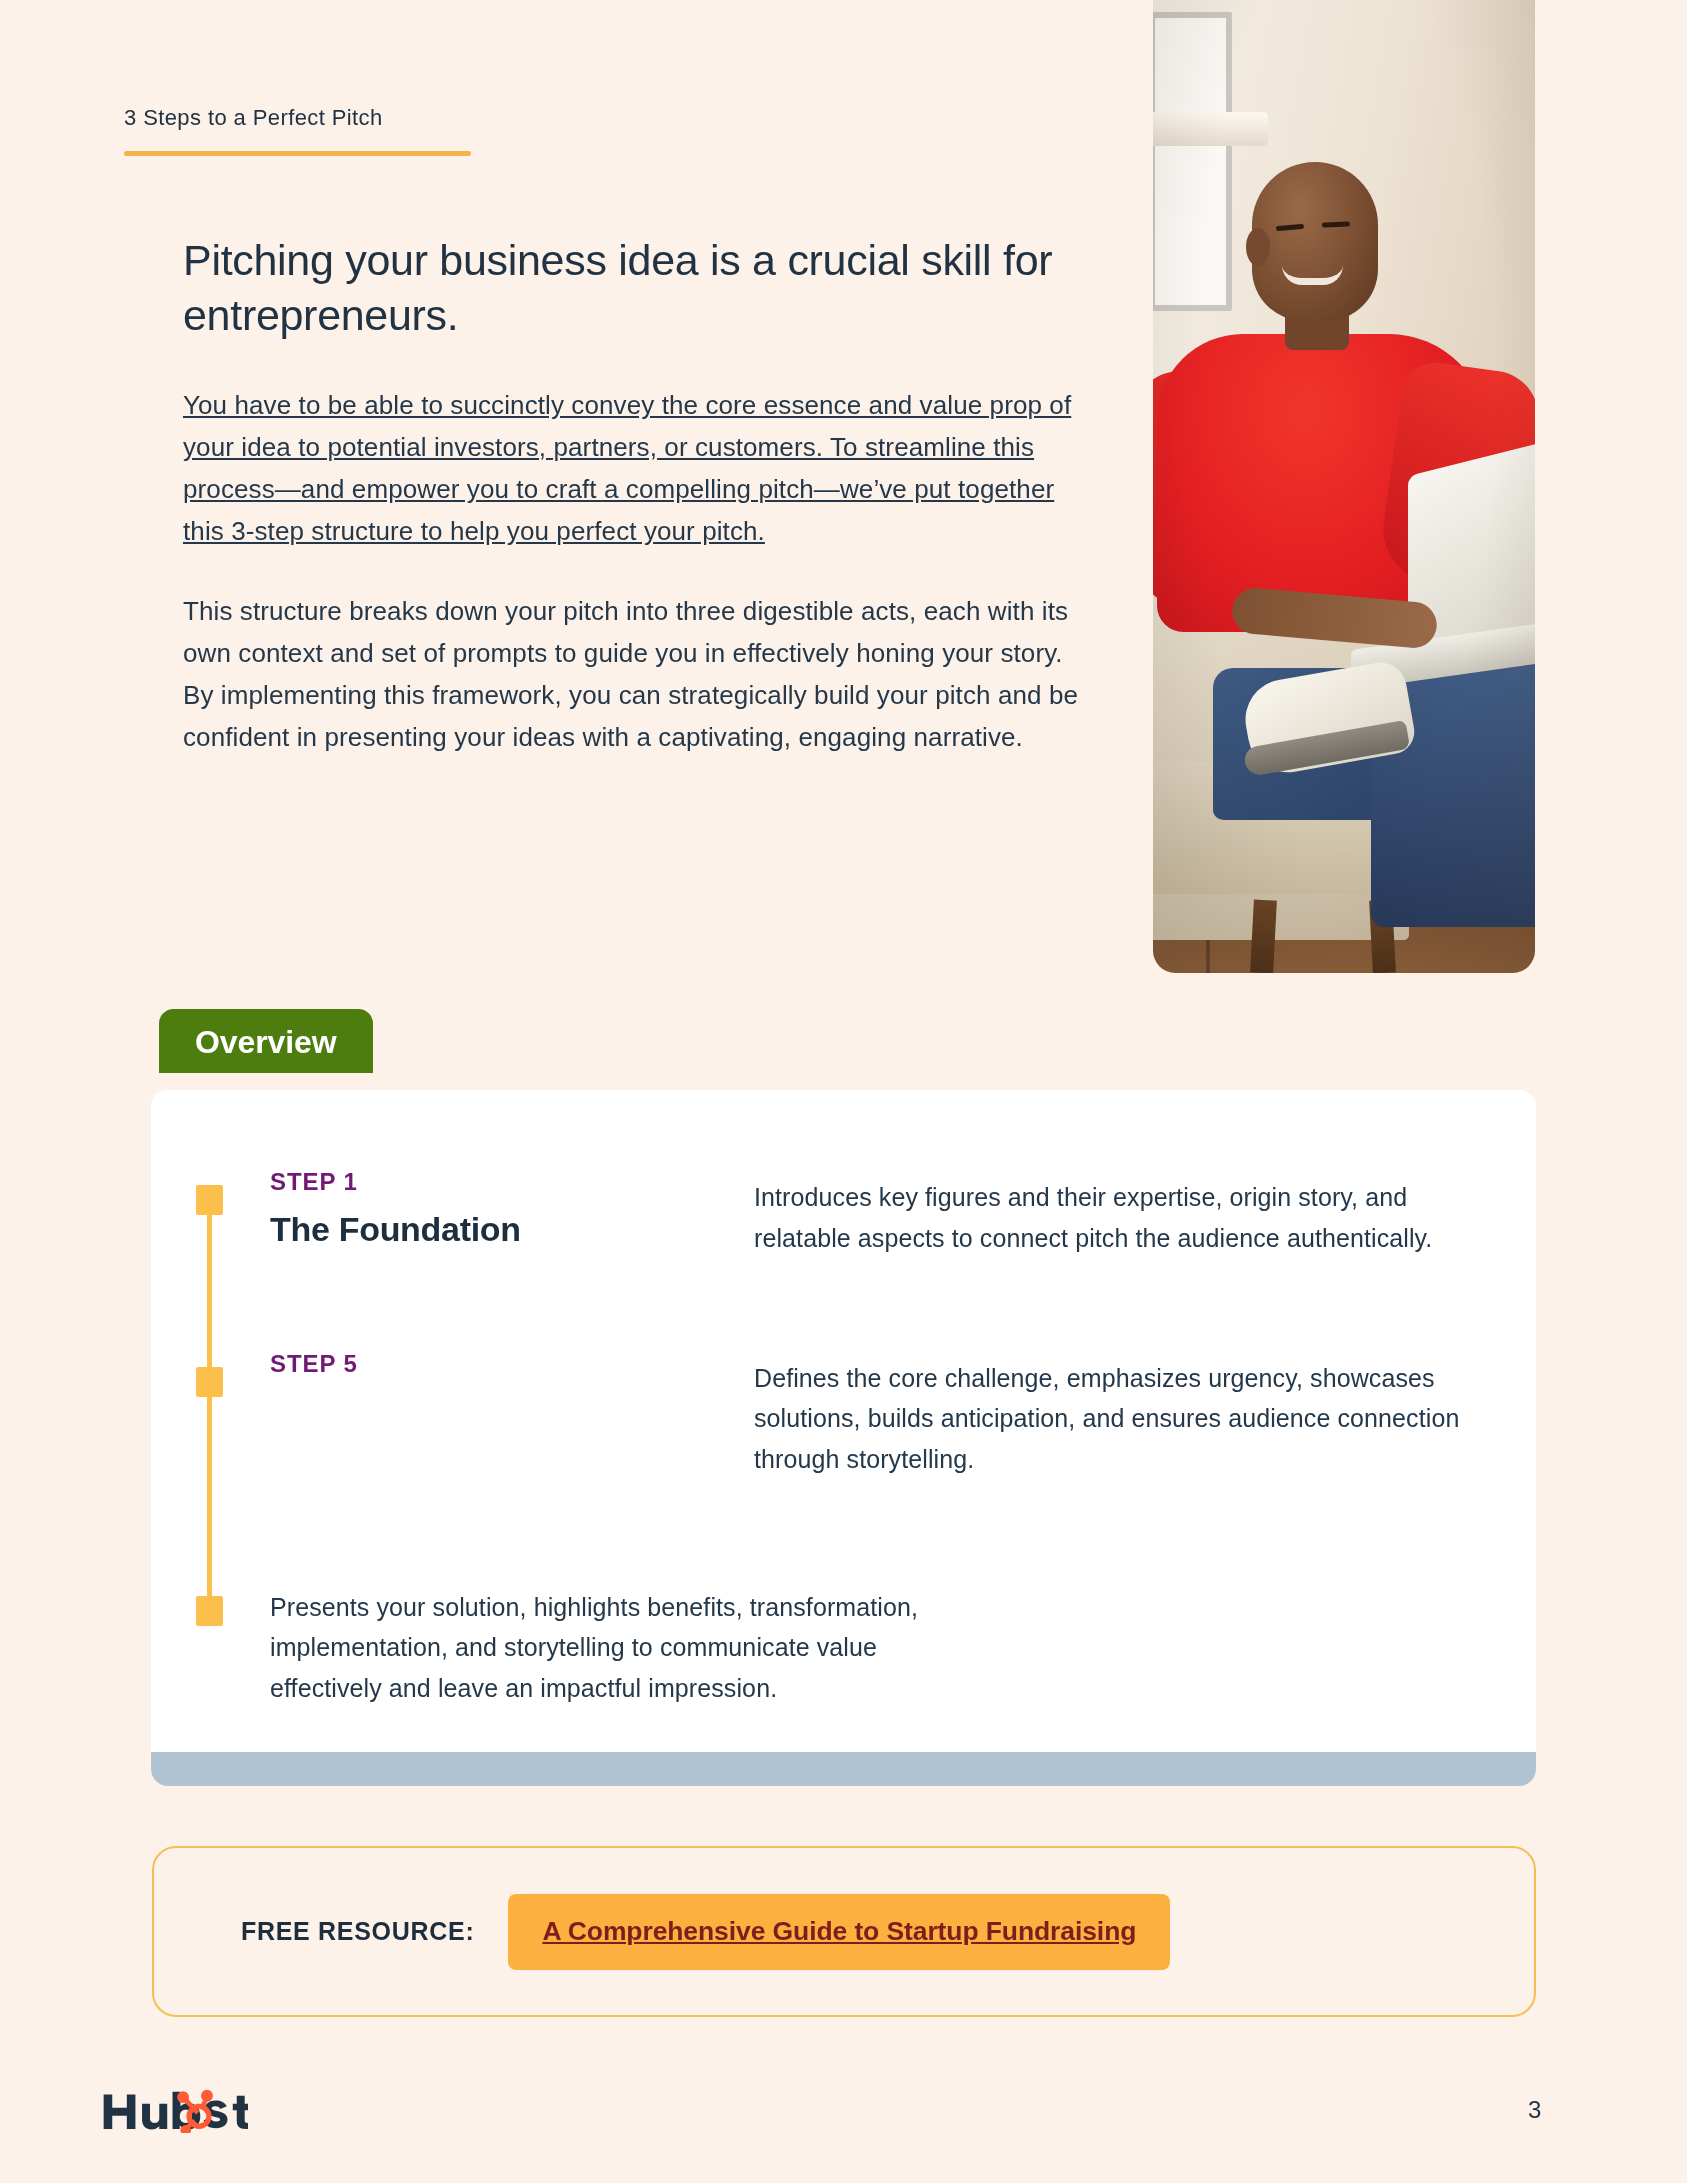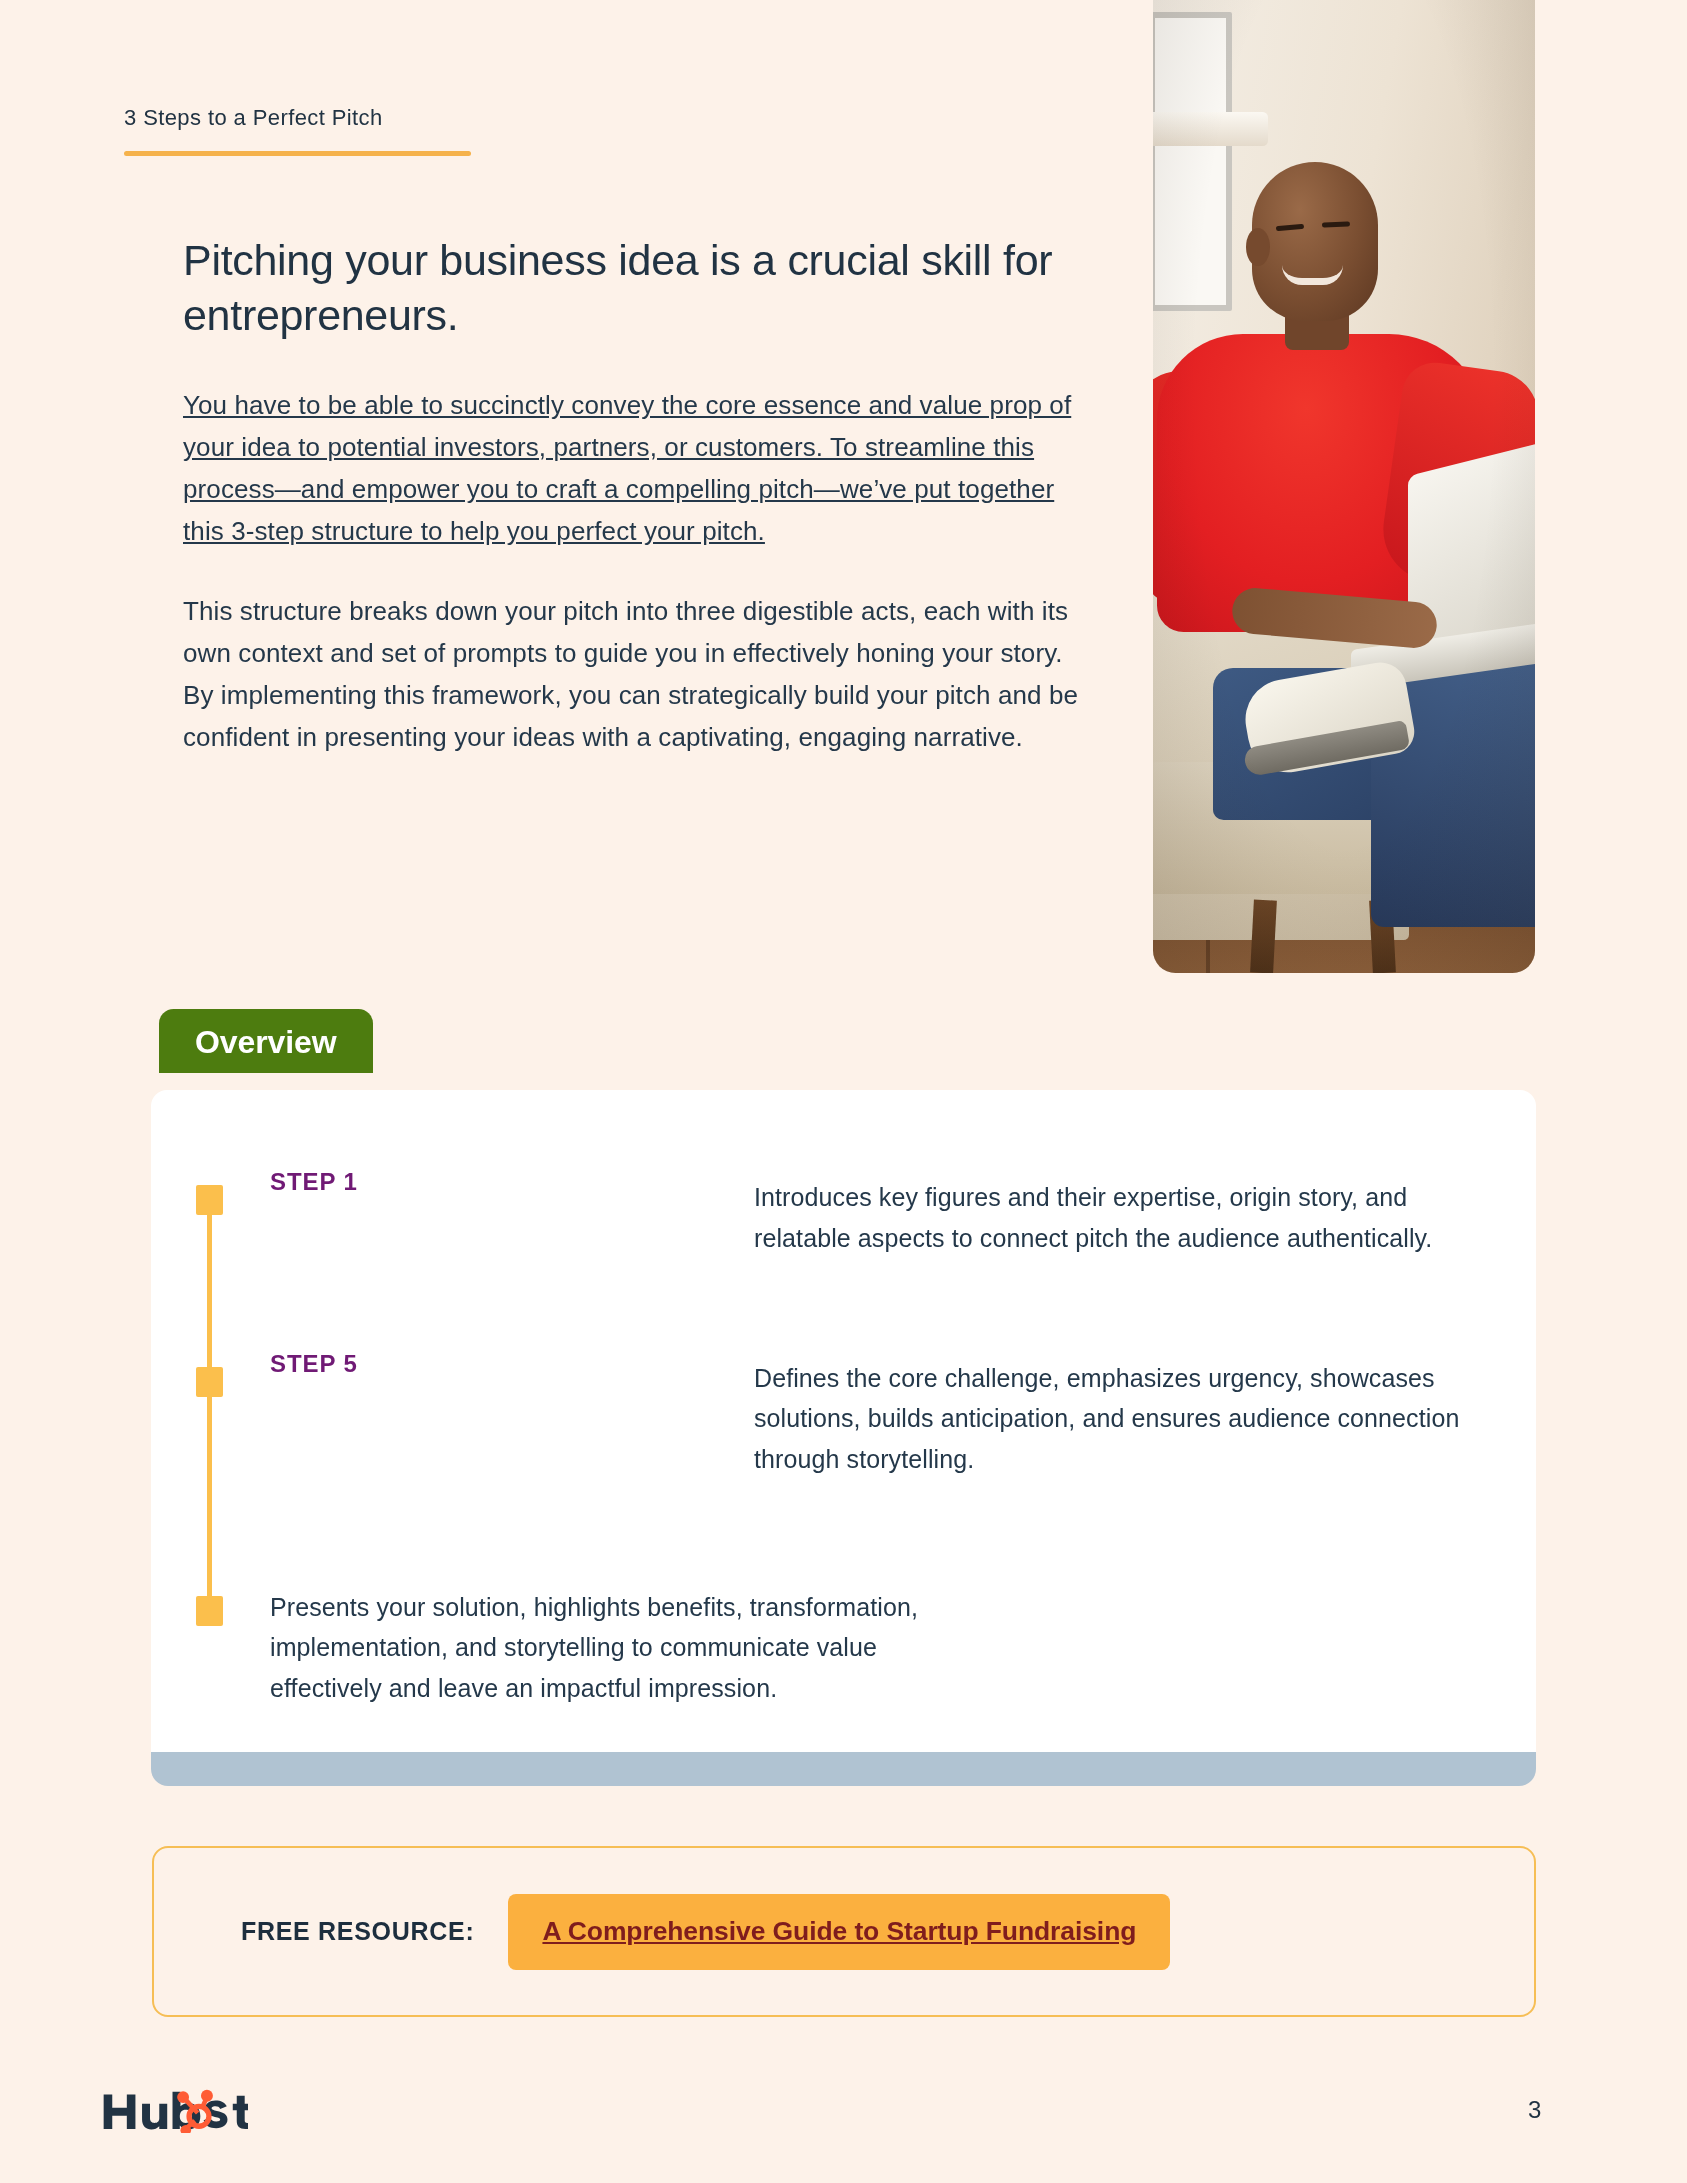--- a/index.html
+++ b/index.html
@@ -217,21 +217,21 @@
   #rail-3 .rail-line { top:-184px; height:200px; }
 
   .desc-pad-1 { padding-top:8px; }
   .desc-pad-2 { padding-top:6.6px; }
   .desc-pad-3 { padding-top:6.6px; }
 
   
   .fr-box {
     position:absolute; left:152px; top:1846px;
     width:1384px; height:171px;
-    border:2.6px solid #F6BE55; border-radius:16px;
+    border:2.6px solid #F6BE55; border-radius:24px;
     display:flex; align-items:center;
   }
   .fr-label {
     margin-left:87px; font-size:25px; font-weight:700;
     letter-spacing:0.7px; color:#1D2E3E; white-space:nowrap;
   }
   .fr-btn {
     margin-left:34px; background:#FBB03F; color:#7f1d1d;
     border-radius:8px; padding:22.5px 34px;
     font-size:26.5px; font-weight:700; letter-spacing:-0.1px;
@@ -298,20 +298,21 @@
 
   <div class="steps">
 
     <div class="step" id="step-row-1">
       <div class="step-rail" id="rail-1">
         <div class="rail-line"></div>
         <div class="rail-dot"></div>
       </div>
       <div class="step-left">
         <div class="step-num">STEP 1</div>
+        <div class="step-title">The Foundation</div>
       </div>
       <div class="step-desc desc-pad-1">Introduces key figures and their expertise, origin story, and relatable aspects to connect pitch the audience authentically.</div>
     </div>
 
     <div class="step" id="step-row-2">
       <div class="step-rail" id="rail-2">
         <div class="rail-line"></div>
         <div class="rail-dot"></div>
       </div>
       <div class="step-left">

